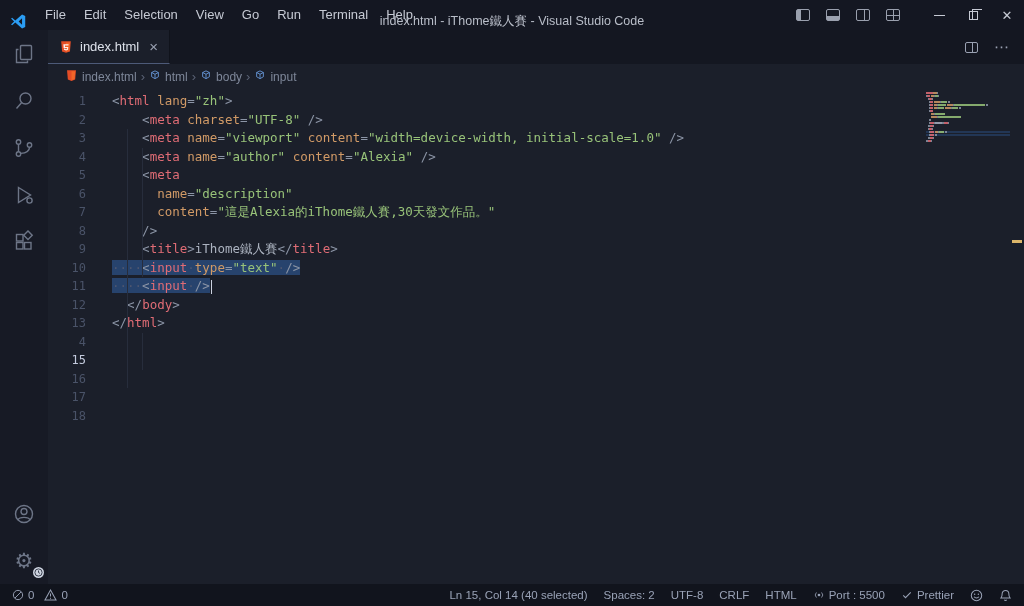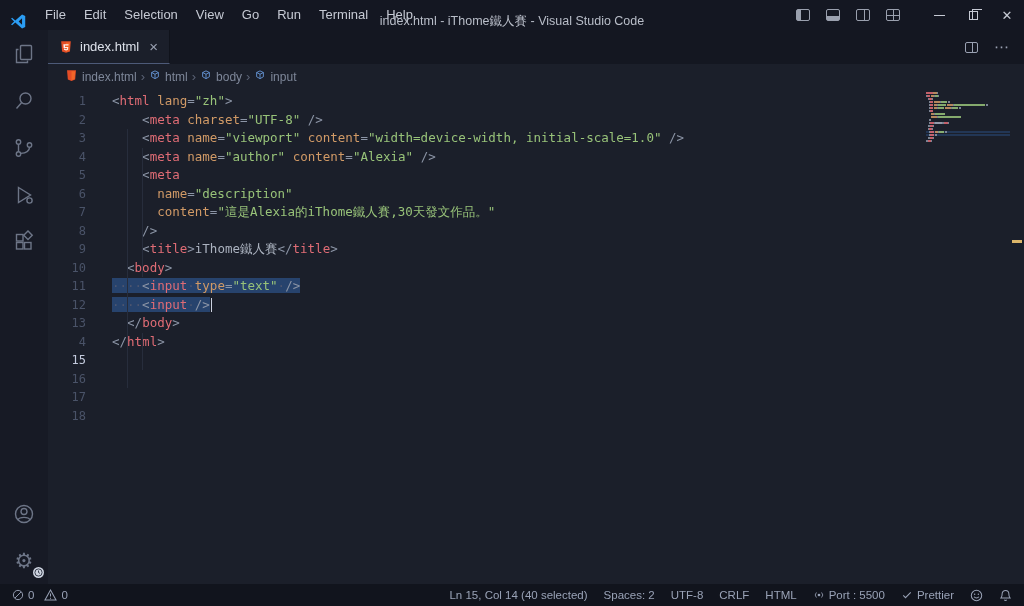--- a/index.html
+++ b/index.html
@@ -265,21 +265,20 @@
         <div class="code" id="code">
             <div class="code-line"><span><span class="tk-p">&lt;</span><span class="tk-t">html</span><span class="tk-x"> </span><span class="tk-a">lang</span><span class="tk-p">=</span><span class="tk-s">"zh"</span><span class="tk-p">&gt;</span></span></div>
             <div class="code-line"><span><span class="tk-x">    </span><span class="tk-p">&lt;</span><span class="tk-t">meta</span><span class="tk-x"> </span><span class="tk-a">charset</span><span class="tk-p">=</span><span class="tk-s">"UTF-8"</span><span class="tk-x"> </span><span class="tk-p">/&gt;</span></span></div>
             <div class="code-line"><span><span class="tk-x">    </span><span class="tk-p">&lt;</span><span class="tk-t">meta</span><span class="tk-x"> </span><span class="tk-a">name</span><span class="tk-p">=</span><span class="tk-s">"viewport"</span><span class="tk-x"> </span><span class="tk-a">content</span><span class="tk-p">=</span><span class="tk-s">"width=device-width, initial-scale=1.0"</span><span class="tk-x"> </span><span class="tk-p">/&gt;</span></span></div>
             <div class="code-line"><span><span class="tk-x">    </span><span class="tk-p">&lt;</span><span class="tk-t">meta</span><span class="tk-x"> </span><span class="tk-a">name</span><span class="tk-p">=</span><span class="tk-s">"author"</span><span class="tk-x"> </span><span class="tk-a">content</span><span class="tk-p">=</span><span class="tk-s">"Alexia"</span><span class="tk-x"> </span><span class="tk-p">/&gt;</span></span></div>
             <div class="code-line"><span><span class="tk-x">    </span><span class="tk-p">&lt;</span><span class="tk-t">meta</span></span></div>
             <div class="code-line"><span><span class="tk-x">      </span><span class="tk-a">name</span><span class="tk-p">=</span><span class="tk-s">"description"</span></span></div>
             <div class="code-line"><span><span class="tk-x">      </span><span class="tk-a">content</span><span class="tk-p">=</span><span class="tk-s">"這是Alexia的iThome鐵人賽,30天發文作品。"</span></span></div>
             <div class="code-line"><span><span class="tk-x">    </span><span class="tk-p">/&gt;</span></span></div>
             <div class="code-line"><span><span class="tk-x">    </span><span class="tk-p">&lt;</span><span class="tk-t">title</span><span class="tk-p">&gt;</span><span class="tk-x">iThome鐵人賽</span><span class="tk-p">&lt;/</span><span class="tk-t">title</span><span class="tk-p">&gt;</span></span></div>
-            <div class="code-line"><span><span class="tk-x">  </span><span class="tk-p">&lt;</span><span class="tk-t">body</span><span class="tk-p">&gt;</span></span></div>
             <div class="code-line"><span class="sel"><span class="tk-w">····</span><span class="tk-p">&lt;</span><span class="tk-t">input</span><span class="tk-w">·</span><span class="tk-a">type</span><span class="tk-p">=</span><span class="tk-s">"text"</span><span class="tk-w">·</span><span class="tk-p">/&gt;</span></span></div>
             <div class="code-line"><span class="sel"><span class="tk-w">····</span><span class="tk-p">&lt;</span><span class="tk-t">input</span><span class="tk-w">·</span><span class="tk-p">/&gt;</span></span><span class="cursor"></span></div>
             <div class="code-line"><span><span class="tk-x">  </span><span class="tk-p">&lt;/</span><span class="tk-t">body</span><span class="tk-p">&gt;</span></span></div>
             <div class="code-line"><span><span class="tk-p">&lt;/</span><span class="tk-t">html</span><span class="tk-p">&gt;</span></span></div>
             <div class="code-line"><span></span></div>
           </div>
         <div class="minimap" id="minimap">
             <div class="mm-line"><span class="mm-tk tk-t" style="width: 7px;"></span><span class="mm-tk tk-a" style="width: 4px;"></span><span class="mm-tk tk-p" style="width: 1px;"></span></div>
             <div class="mm-line"><span class="mm-tk tk-p" style="width: 1px;"></span><span class="mm-tk tk-t" style="width: 3px;"></span><span class="mm-tk tk-x blank" style="width: 1px;"></span><span class="mm-tk tk-a" style="width: 3px;"></span><span class="mm-tk tk-p" style="width: 1px;"></span><span class="mm-tk tk-s" style="width: 3px;"></span><span class="mm-tk tk-p" style="width: 1px;"></span></div>
             <div class="mm-line"><span class="mm-tk tk-x blank" style="width: 2px;"></span><span class="mm-tk tk-p" style="width: 1px;"></span><span class="mm-tk tk-t" style="width: 3px;"></span><span class="mm-tk tk-p" style="width: 1px;"></span></div>

